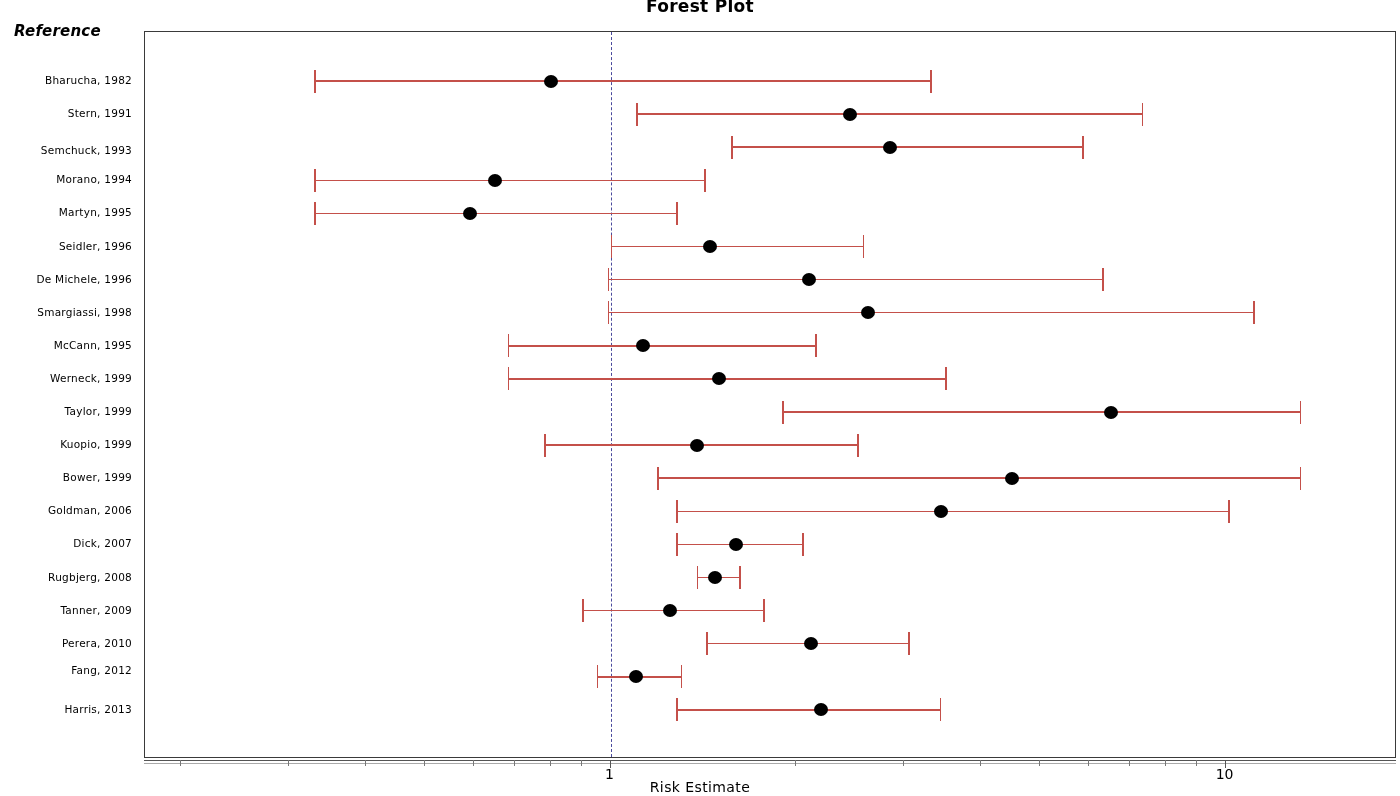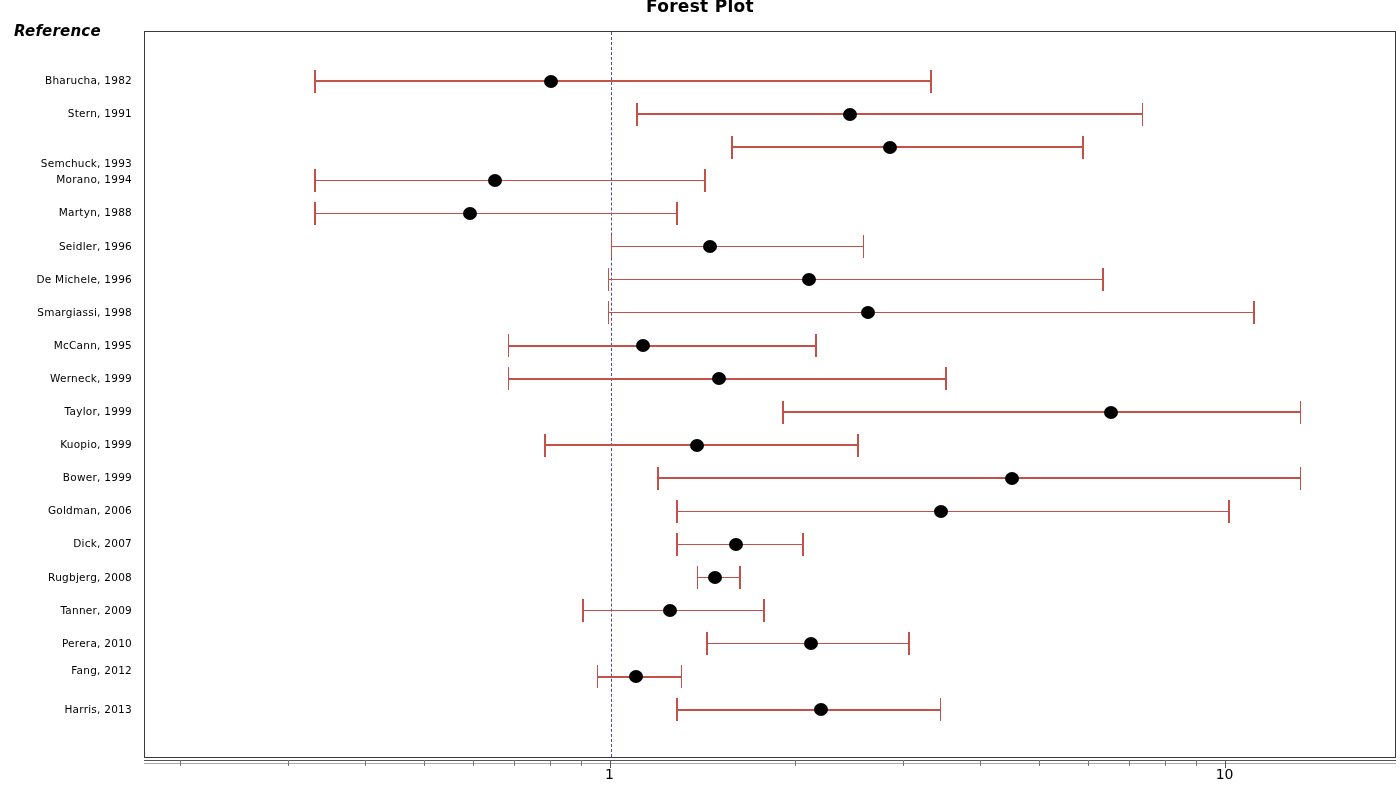--- a/index.html
+++ b/index.html
@@ -178,23 +178,23 @@
 
 <div id="page">
 
   <div id="plot-title">Forest Plot</div>
 
   <div id="reference-header">Reference</div>
 
   <div id="reference-labels">
       <div class="ref-label" style="top: 80px;">Bharucha, 1982</div>
       <div class="ref-label" style="top: 113.1px;">Stern, 1991</div>
-      <div class="ref-label" style="top: 163px;">Semchuck, 1993</div>
+      <div class="ref-label" style="top: 150px;">Semchuck, 1993</div>
       <div class="ref-label" style="top: 179.3px;">Morano, 1994</div>
-      <div class="ref-label" style="top: 212.4px;">Martyn, 1988</div>
+      <div class="ref-label" style="top: 212.4px;">Martyn, 1995</div>
       <div class="ref-label" style="top: 245.5px;">Seidler, 1996</div>
       <div class="ref-label" style="top: 278.6px;">De Michele, 1996</div>
       <div class="ref-label" style="top: 311.7px;">Smargiassi, 1998</div>
       <div class="ref-label" style="top: 344.8px;">McCann, 1995</div>
       <div class="ref-label" style="top: 377.9px;">Werneck, 1999</div>
       <div class="ref-label" style="top: 411px;">Taylor, 1999</div>
       <div class="ref-label" style="top: 444.1px;">Kuopio, 1999</div>
       <div class="ref-label" style="top: 477.2px;">Bower, 1999</div>
       <div class="ref-label" style="top: 510.3px;">Goldman, 2006</div>
       <div class="ref-label" style="top: 543.4px;">Dick, 2007</div>
@@ -348,14 +348,15 @@
       <div class="x-tick" style="left: 1088.12px;"></div>
       <div class="x-tick" style="left: 1129.29px;"></div>
       <div class="x-tick" style="left: 1164.96px;"></div>
       <div class="x-tick" style="left: 1196.42px;"></div>
       <div class="x-tick major" style="left: 609.545px;"></div>
       <div class="x-tick-label" style="left: 609.545px;">1</div>
       <div class="x-tick major" style="left: 1224.56px;"></div>
       <div class="x-tick-label" style="left: 1224.56px;">10</div>
     </div>
 
+  <div id="x-axis-label">Risk Estimate</div>
 
 </div>
 
 </body></html>

